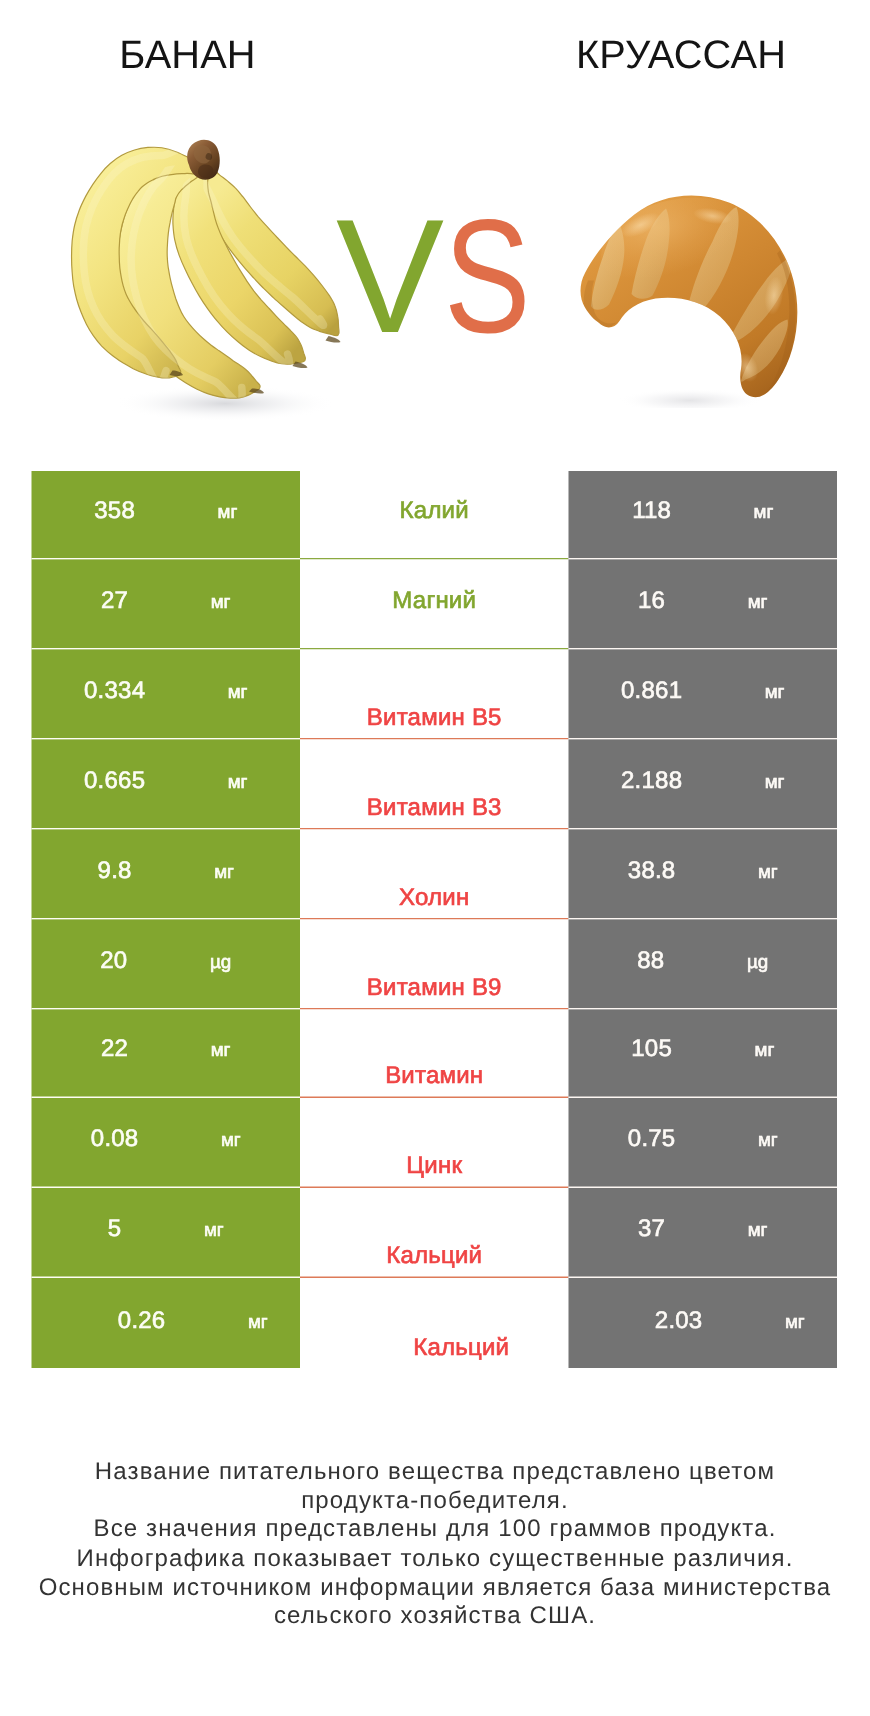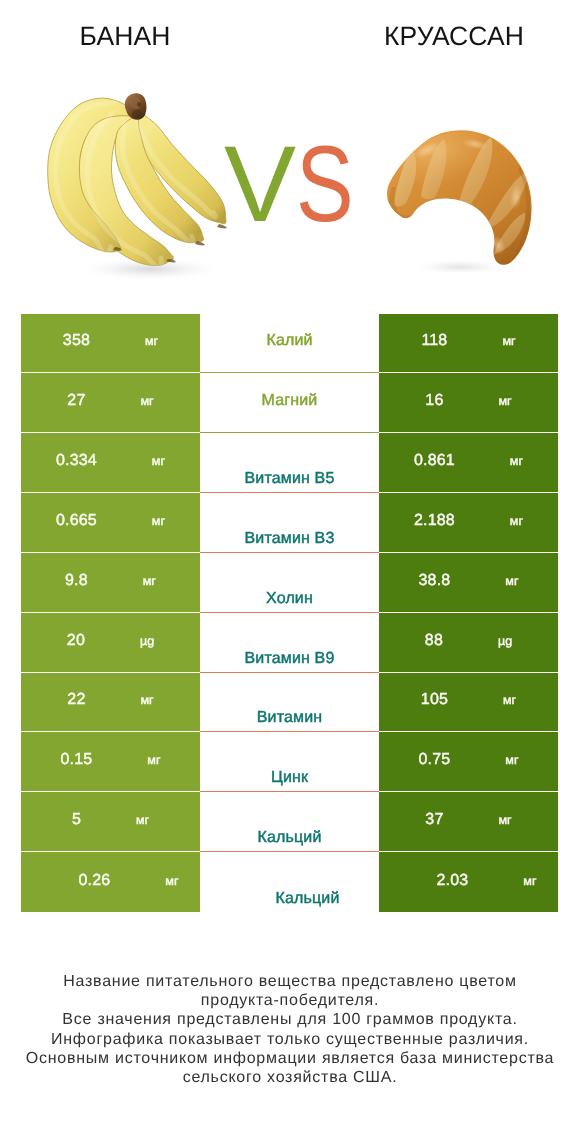--- a/index.html
+++ b/index.html
@@ -24,24 +24,24 @@
 
   
   .table{position:absolute;left:21px;top:313.5px;width:537px;}
   .trow{display:flex;height:59.85px;}
   .cell{display:flex;align-items:center;justify-content:center;
         font-size:16px;line-height:18px;font-weight:400;-webkit-text-stroke:0.45px currentColor;box-sizing:border-box;
         letter-spacing:0.15px;padding-bottom:3px;gap:37px;}
   .cell-left{width:179px;background:#82a62f;color:#fcfdf5;border-bottom:1.6px solid #fdfdf4;}
   .cell-mid{width:179px;background:#fff;border-bottom:1.1px solid #8ba93f;}
   .cell-mid.c-orange{border-bottom-color:#dd7a58;}
-  .cell-right{width:179px;background:#4d7c0f;color:#fdfaf6;border-bottom:1.6px solid #fdf7f3;}
+  .cell-right{width:179px;background:#737373;color:#fdfaf6;border-bottom:1.6px solid #fdf7f3;}
   .trow:last-child .cell{border-bottom:none;padding-left:36px;}
   .lbl-green{color:#82a62f;}
-  .lbl-orange{color:#0f766e;margin-top:36px;}
+  .lbl-orange{color:#ef4444;margin-top:36px;}
   .unit{font-size:12.5px;margin-left:18px;letter-spacing:0;}
 
   
   .footnote{position:absolute;left:0;top:972px;width:580px;text-align:center;
             font-size:16px;line-height:19.2px;color:#333333;letter-spacing:0.75px;}
   .footnote div{white-space:nowrap;}
 </style>
 </head>
 <body>
 
@@ -298,21 +298,21 @@
         <div class="cell cell-mid c-orange">
           <span class="lbl-orange">Витамин</span>
         </div>
         <div class="cell cell-right">
           <span>105</span>
           <span class="unit">мг</span>
         </div>
       </div>
       <div class="trow">
         <div class="cell cell-left">
-          <span>0.15</span>
+          <span>0.08</span>
           <span class="unit">мг</span>
         </div>
         <div class="cell cell-mid c-orange">
           <span class="lbl-orange">Цинк</span>
         </div>
         <div class="cell cell-right">
           <span>0.75</span>
           <span class="unit">мг</span>
         </div>
       </div>

